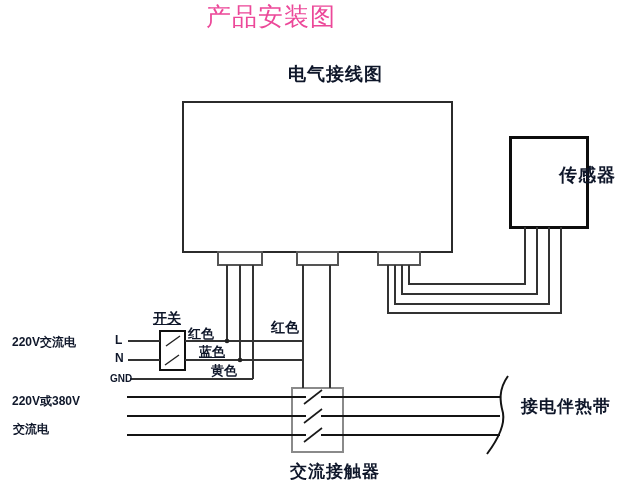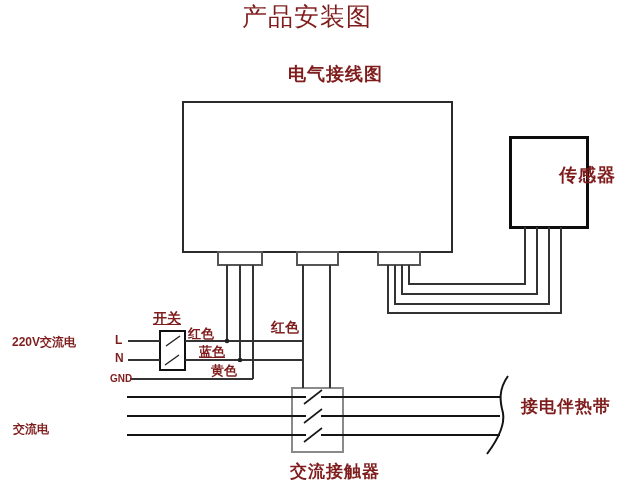--- a/index.html
+++ b/index.html
@@ -2,24 +2,24 @@
 <html><head>
 <meta charset="utf-8">
 <style>
   html,body{margin:0;padding:0;background:#ffffff;}
   .stage{
     position:relative;width:637px;height:492px;background:#ffffff;overflow:hidden;
     font-family:"Liberation Sans",sans-serif;
   }
   .stage svg{position:absolute;left:0;top:0;}
   .lbl{
-    position:absolute;color:#7f1d1d;font-weight:bold;white-space:nowrap;
+    position:absolute;color:#0f172a;font-weight:bold;white-space:nowrap;
     line-height:1.15;font-family:"Liberation Sans",sans-serif;
   }
-  .title{font-size:25px;font-weight:500;color:#7f1d1d;letter-spacing:1px;margin-left:36px;}
+  .title{font-size:25px;font-weight:500;color:#ec4899;letter-spacing:1px;}
   .subtitle{font-size:18px;letter-spacing:1px;}
   .box-label{font-size:17px;letter-spacing:1px;}
   .sensor-label{font-size:18px;letter-spacing:1px;}
   .small{font-size:13px;}
   .mid{font-size:14px;}
   .term{font-size:12px;}
   .gnd{font-size:10px;text-align:right;}
   .supply{font-size:12px;}
   .big{font-size:17px;letter-spacing:1px;}
 </style>
@@ -103,20 +103,21 @@
   <div class="lbl mid" style="left:271px;top:319px;">红色</div>
 
   <div class="lbl term" style="left:115px;top:334px;">L</div>
 
   <div class="lbl term" style="left:115px;top:352px;">N</div>
 
   <div class="lbl gnd" style="left:110px;top:373px;">GND</div>
 
   <div class="lbl supply" style="left:12px;top:336px;">220V交流电</div>
 
+  <div class="lbl supply" style="left:12px;top:395px;">220V或380V</div>
 
   <div class="lbl supply" style="left:13px;top:423px;">交流电</div>
 
   <div class="lbl big" style="left:290px;top:462px;">交流接触器</div>
 
   <div class="lbl big" style="left:521px;top:397px;">接电伴热带</div>
 
 </div>
 
 </body></html>

